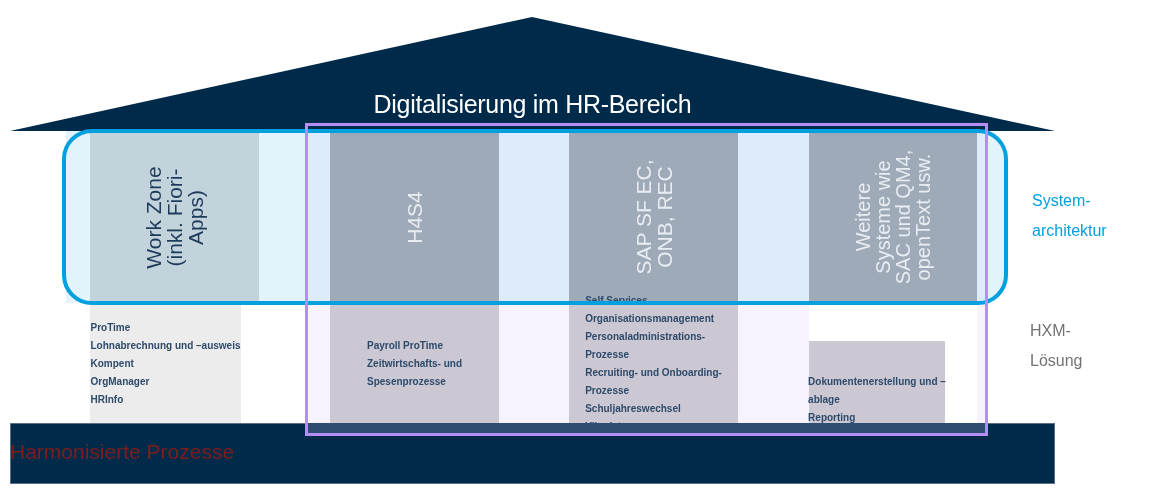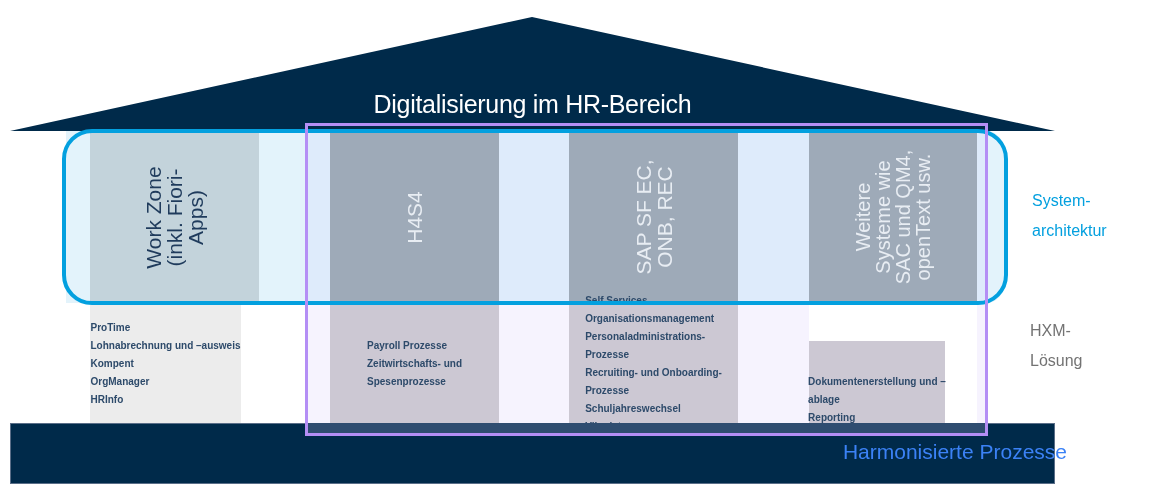--- a/index.html
+++ b/index.html
@@ -8,21 +8,21 @@
   #roof { left:0; top:0; width:1152px; height:140px; }
   .roof-title { left:300px; top:90px; width:465px; text-align:center; color:#ffffff; font-size:25px; letter-spacing:-0.3px; }
   .col-top { top:131px; height:172px; display:flex; align-items:center; justify-content:center; }
   .col-bot { top:305px; height:118px; display:flex; align-items:center; justify-content:center; }
   .vtext { transform:rotate(-90deg); white-space:pre; text-align:center; line-height:1.0; }
   .bt { font-size:10px; color:#2d4a6a; text-align:left; line-height:18px; white-space:pre; font-weight:bold; }
   .gap-top { top:131px; height:172px; }
   .gap-bot { top:305px; height:118px; }
   #base { left:10px; top:423px; width:1045px; height:61px; background:#002a4a; border:1px solid #5a6e88; box-sizing:border-box; }
   .base-strip { left:305px; top:423px; width:683px; height:12px; background:#2f4d70; }
-  .base-title { left:10px; top:440px; width:1045px; text-align:right; color:#3b82f6; font-size:21px;padding-left:12px; }
+  .base-title { left:10px; top:440px; width:1045px; text-align:left; color:#7f1d1d; font-size:21px; }
   #sysarch { left:62px; top:129px; width:946px; height:176px; border:4px solid #03a0df; border-radius:30px; box-sizing:border-box; }
   #hxm { left:305px; top:123px; width:683px; height:313px; border:3px solid #b48ef5; box-sizing:border-box; }
   .side-label { font-size:16px; line-height:30px; }
 </style>
 </head>
 <body>
 
 <svg id="roof" class="abs" viewBox="0 0 1152 140">
   <polygon points="532,17 1055,131 10,131" fill="#002a4a"></polygon>
 </svg>
@@ -51,21 +51,21 @@
 Lohnabrechnung und –ausweis
 Kompent
 OrgManager
 HRInfo</div>
 </div>
 
 <div class="abs col-top" style="left:330px;width:169px;background:#9eaab8;">
   <div class="vtext" style="font-size:21px;color:#e8edf3;">H4S4</div>
 </div>
 <div class="abs col-bot" style="left:330px;width:169px;background:#ccc8d3;">
-  <div class="bt">Payroll Prozesse
+  <div class="bt">Payroll ProTime
 Zeitwirtschafts- und
 Spesenprozesse</div>
 </div>
 
 <div class="abs col-top" style="left:569px;width:169px;background:#9eaab8;">
   <div class="vtext" style="font-size:21px;color:#e8edf3;">SAP SF EC,
 ONB, REC</div>
 </div>
 <div class="abs col-bot" style="left:569px;width:169px;background:#ccc8d3;">
   <div class="bt">Self Services

